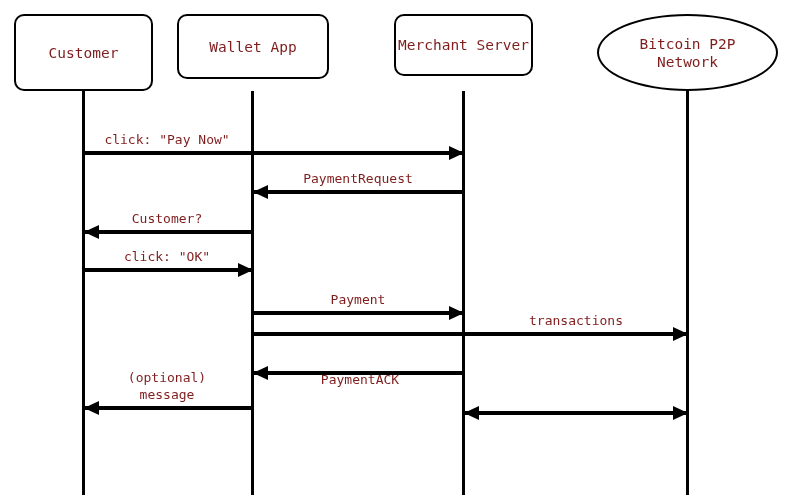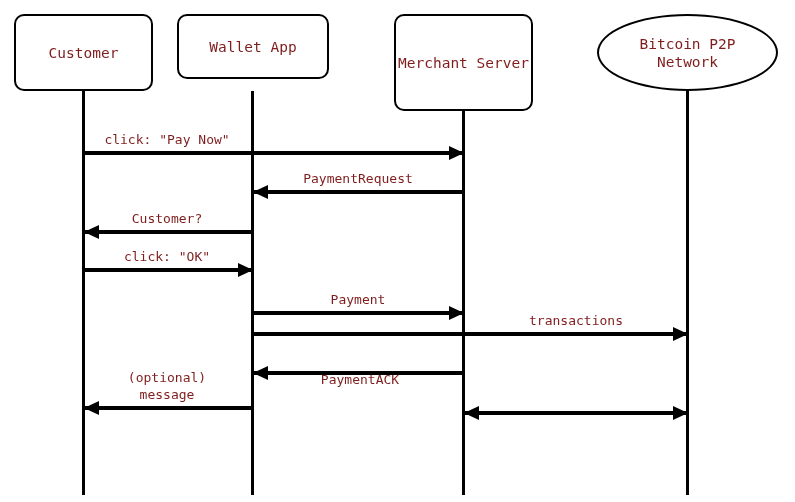--- a/index.html
+++ b/index.html
@@ -57,21 +57,21 @@
 </style>
 </head>
 <body>
 
 <div id="canvas" style="background: rgb(255, 255, 255);">
     <div class="lifeline" style="left: 82px; top: 91px; height: 404px; background: rgb(0, 0, 0);"></div>
     <div class="pbox" style="left: 14px; top: 14px; width: 139px; height: 77px; border-color: rgb(0, 0, 0);"><span>Customer</span></div>
     <div class="lifeline" style="left: 251px; top: 91px; height: 404px; background: rgb(0, 0, 0);"></div>
     <div class="pbox" style="left: 177px; top: 14px; width: 152px; height: 65px; border-color: rgb(0, 0, 0);"><span>Wallet App</span></div>
     <div class="lifeline" style="left: 462px; top: 91px; height: 404px; background: rgb(0, 0, 0);"></div>
-    <div class="pbox" style="left: 394px; top: 14px; width: 139px; height: 97px; border-color: rgb(0, 0, 0);"><span>Merchant Server</span></div>
+    <div class="pbox" style="left: 394px; top: 14px; width: 139px; height: 62px; border-color: rgb(0, 0, 0);"><span>Merchant Server</span></div>
     <div class="lifeline" style="left: 686px; top: 91px; height: 404px; background: rgb(0, 0, 0);"></div>
     <div class="pbox pellipse" style="left: 597px; top: 14px; width: 181px; height: 77px; border-color: rgb(0, 0, 0);"><span>Bitcoin P2P
 Network</span></div>
     <div class="msg-line" style="left: 83.5px; top: 151px; width: 380px; background: rgb(0, 0, 0);"></div>
     <div class="head head-right" style="left: 448.5px; top: 146px;"></div>
     <div class="msg-label" style="left: 167px; top: 131px;">click: "Pay Now"</div>
     <div class="msg-line" style="left: 252.5px; top: 190px; width: 211px; background: rgb(0, 0, 0);"></div>
     <div class="head head-left" style="left: 252.5px; top: 185px;"></div>
     <div class="msg-label" style="left: 358px; top: 170px;">PaymentRequest</div>
     <div class="msg-line" style="left: 83.5px; top: 230px; width: 169px; background: rgb(0, 0, 0);"></div>

